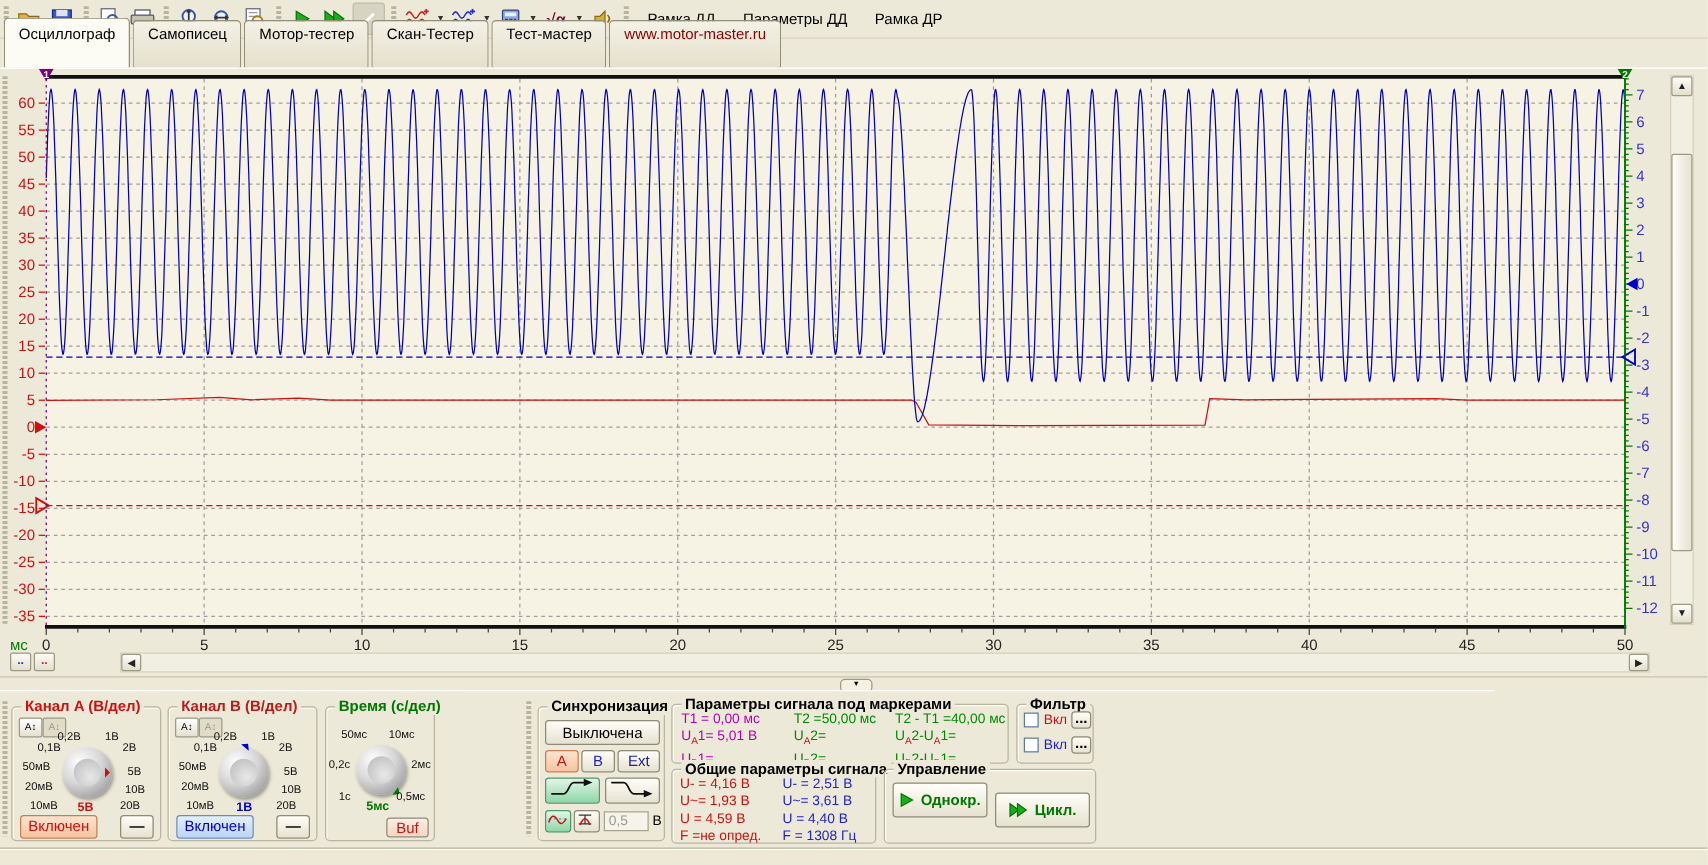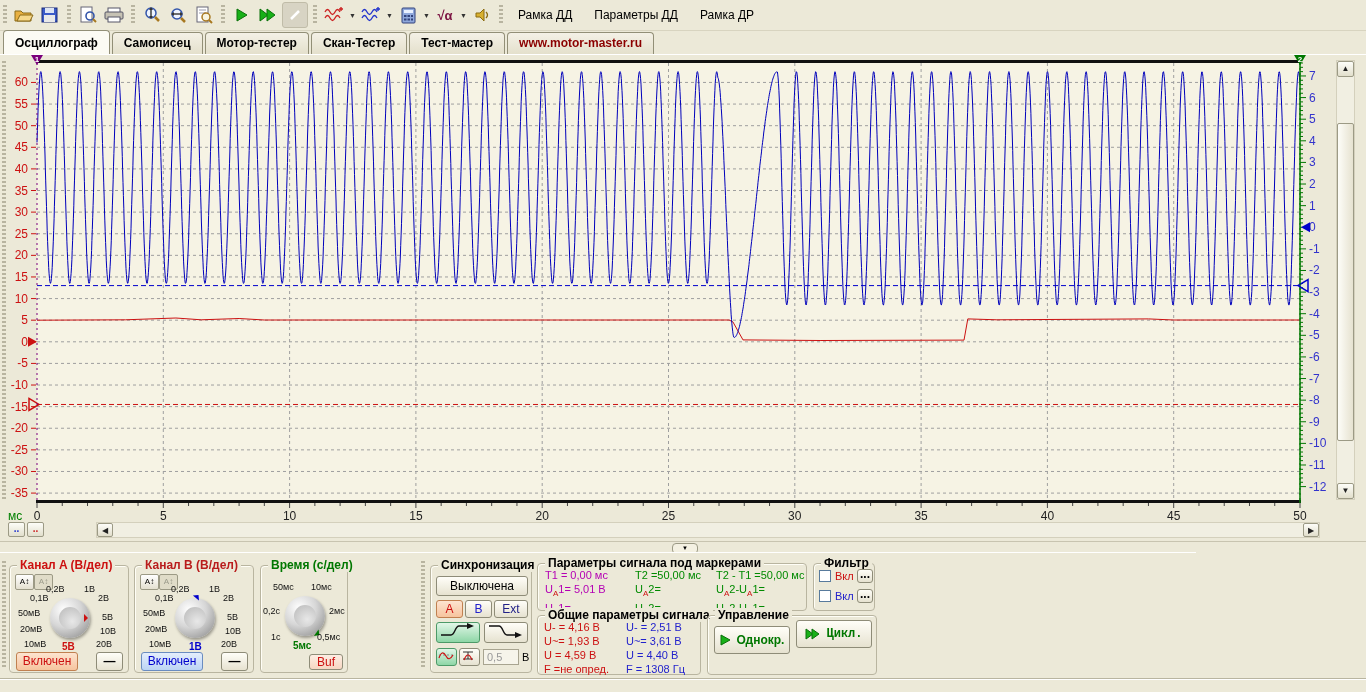--- a/index.html
+++ b/index.html
@@ -9,22 +9,22 @@
   
   #toolbar{position:absolute;left:0;top:0;width:1366px;height:30px;display:flex;align-items:center;gap:2px;
            border-bottom:1px solid #d8d4c0;}
   .tb-rail{width:4px;height:20px;margin:0 3px;background:repeating-linear-gradient(to bottom,#b8b4a0 0 2px,transparent 2px 4px);}
   .tbtn{width:24px;height:24px;display:flex;align-items:center;justify-content:center;border-radius:3px;}
   .tbtn.disabled{background:#d8d4c4;border:1px solid #c0bca8;}
   .dd{font-size:7px;color:#333;width:9px;text-align:center;}
   .tb-text{padding:2px 10px;font-size:12px;color:#000;}
   
   #tabbar{position:absolute;left:0;top:30px;width:1366px;height:25px;display:flex;align-items:flex-end;padding-left:3px;box-sizing:border-box;border-bottom:1px solid #fff;}
-  .tab{padding:3px 11px 4px;margin-right:2px;border:1px solid #928f77;border-bottom:none;border-radius:4px 4px 0 0;
-       background:linear-gradient(#f4f1e6,#e4e0cc);height:14px;line-height:14px;font-weight:bold;}
+  .tab{padding:3px 11px 20px;margin-right:2px;border:1px solid #928f77;border-bottom:none;border-radius:4px 4px 0 0;
+       background:linear-gradient(#f4f1e6,#e4e0cc);height:14px;line-height:14px;}
   .tab.active{background:#fcfbf4;padding-top:5px;position:relative;z-index:2;}
   .tab.link{color:#8b0000;}
   
   #chart{position:absolute;left:0;top:55px;width:1366px;height:497px;}
   #chart .chart-rail{position:absolute;left:2px;top:6px;height:438px;}
   #plot{position:absolute;left:0;top:0;}
   svg text{font-family:"Liberation Sans",sans-serif;}
   
   .sb{position:absolute;background:#f1efe2;border:1px solid #d4d0bc;box-sizing:border-box;}
   .sbtn{position:absolute;background:linear-gradient(#fdfdf8,#e2dfcc);border:1px solid #9c9a85;border-radius:2px;
@@ -595,21 +595,21 @@
       <div>T1 = 0,00 мс</div>
       <div>U<sub class="subA">A</sub>1= 5,01 В</div>
       <div>U<sub class="subB">B</sub>1=</div>
     </div>
     <div style="position:absolute;left:97px;top:4px;" class="meas c-green">
       <div>T2 =50,00 мс</div>
       <div>U<sub class="subA">A</sub>2=</div>
       <div>U<sub class="subB">B</sub>2=</div>
     </div>
     <div style="position:absolute;left:178px;top:4px;" class="meas c-green">
-      <div>T2 - T1 =50,00 мс</div>
+      <div>T2 - T1 =40,00 мс</div>
       <div>U<sub class="subA">A</sub>2-U<sub class="subA">A</sub>1=</div>
       <div>U<sub class="subB">B</sub>2-U<sub class="subB">B</sub>1=</div>
     </div>
   </div>
 
   <div class="group" style="left:813px;top:10px;width:62px;height:48px;">
     <span class="legend">Фильтр</span>
     <div class="checkbox" style="left:5px;top:6px;"></div>
     <span style="position:absolute;left:21px;top:6px;color:#cc1111;font-size:11px;">Вкл</span>
     <div class="btn" style="left:43px;top:5px;width:16px;height:14px;line-height:8px;font-weight:bold;">...</div>
@@ -635,21 +635,21 @@
   </div>
 
   <div class="group" style="left:707px;top:62px;width:170px;height:60px;">
     <span class="legend">Управление</span>
     <div class="btn ctrlbtn" style="left:6px;top:10px;width:76px;">
       <svg width="12" height="12">
           <polygon points="1,1 1,11 10,6" fill="#18b018" stroke="#0a700a"></polygon>
         </svg>
       <span>Однокр.</span>
     </div>
-    <div class="btn ctrlbtn" style="left:88px;top:4px;width:76px;font-family:Liberation Mono, monospace;">
+    <div class="btn ctrlbtn" style="left:88px;top:18px;width:76px;">
       <svg width="16" height="12">
           <polygon points="1,1 1,11 8,6" fill="#18b018" stroke="#0a700a"></polygon>
           <polygon points="7,1 7,11 14,6" fill="#18b018" stroke="#0a700a"></polygon>
         </svg>
       <span>Цикл.</span>
     </div>
   </div>
 </div>
 
 <div id="statusbar"></div>

